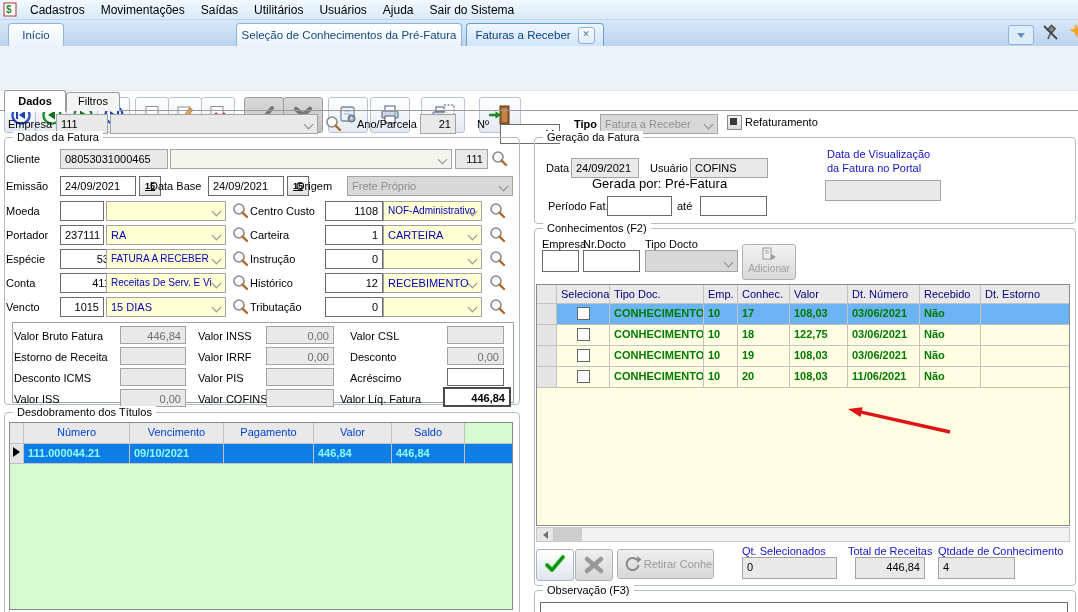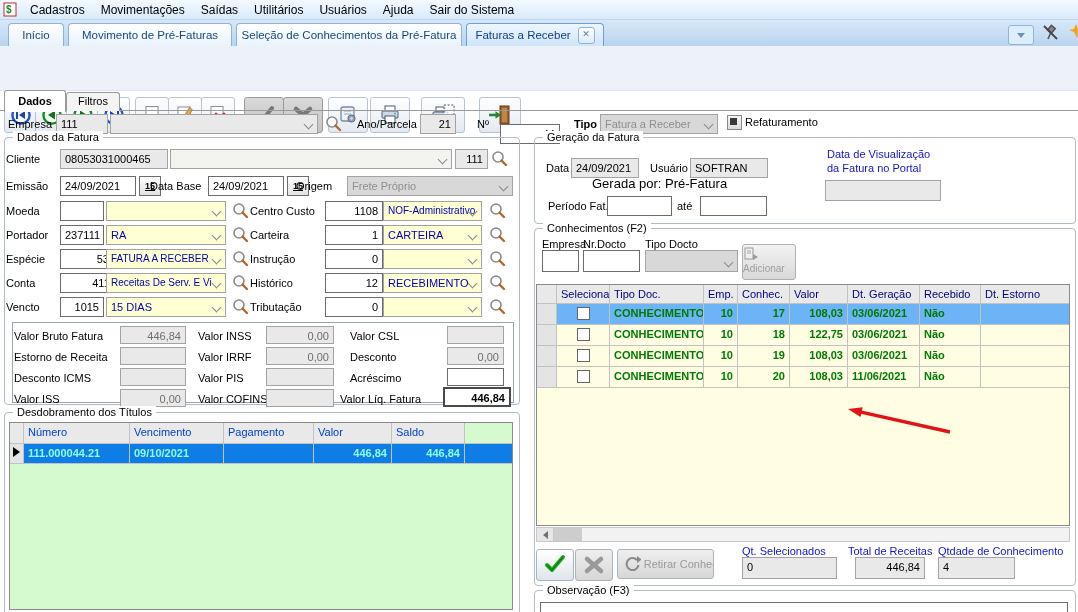--- a/index.html
+++ b/index.html
@@ -48,24 +48,24 @@
        line-height:18px;text-decoration:underline}
   
   .gbox{position:absolute;border:1px solid #b0bcc6;border-radius:4px}
   .leg{position:absolute;top:-7px;left:8px;background:#fff;padding:0 4px;white-space:nowrap}
   
   .grid{position:absolute;border:1px solid #8a8a8a;box-sizing:border-box;overflow:hidden;font-size:11px}
   .grow{display:flex}
   .gc{box-sizing:border-box;border-right:1px solid #c2c2c2;border-bottom:1px solid #c2c2c2;
       padding:3px 4px;overflow:hidden;white-space:nowrap}
   .hd{background:#e9e9e9;font-weight:normal}
-  .t1 .hd{color:#0040d0;}
+  .t1 .hd{color:#0040d0;text-align:center}
   .t2 .hd{color:#000080}
   .selc{background:#e4e4e4}
-  .rt2{text-align:right}
+  .rt2{}
   .ckb{width:13px;height:13px;box-sizing:border-box;border:1px solid #666;background:#fff;margin:1px auto}
   .rowgreen{color:#007a00;font-weight:bold;background:#fffee3}
   .rowgreen.sel{background:#6db4f6}
   
   .hscroll{position:absolute;height:15px;background:#f2f2f2;border:1px solid #c8c8c8;box-sizing:border-box;display:flex}
   .sarrow{width:16px;height:100%;background:#e6e6e6;border-right:1px solid #c8c8c8;display:flex;align-items:center;justify-content:center}
   .sthumb{width:28px;height:100%;background:#cdcdcd}
   .tri-l{width:0;height:0;border-top:4px solid transparent;border-bottom:4px solid transparent;border-right:5px solid #707070}
   .marker{width:0;height:0;border-top:5px solid transparent;border-bottom:5px solid transparent;border-left:7px solid #000;margin:3px 0 0 3px}
   .bbtn{position:absolute;height:30px;border:1px solid #aab4bf;border-radius:3px;
@@ -88,23 +88,20 @@
   <span class="mitem">Saídas</span>
   <span class="mitem">Utilitários</span>
   <span class="mitem">Usuários</span>
   <span class="mitem">Ajuda</span>
   <span class="mitem">Sair do Sistema</span>
 </div>
 
 <div id="tabbar" class="a">
   <div class="dtab" style="left:8px;width:54px">
       <span>Início</span>
-    </div>
-  <div class="dtab" style="left:68px;width:162px">
-      <span>Movimento de Pré-Faturas</span>
     </div>
   <div class="dtab active" style="left:466px;width:136px">
     <span>Faturas a Receber</span>
     <span class="tclose">✕</span>
   </div>
   <div class="dtab" style="left:236px;width:224px">
       <span>Seleção de Conhecimentos da Pré-Fatura</span>
     </div>
   <div class="a" style="left:1008px;top:5px;width:24px;height:18px;border:1px solid #93b4d8;border-radius:3px;background:#ddeefb;display:flex;align-items:center;justify-content:center">
     <span style="width:0;height:0;border-left:4px solid transparent;border-right:4px solid transparent;border-top:5px solid #6a8fbc"></span>
@@ -403,58 +400,58 @@
     <div class="gc" style="flex:1;background:#0e7ee6;border-right:none"></div>
   </div>
 </div>
 
 <div class="gbox" style="left:534px;top:137px;width:540px;height:85px">
   <span class="leg">Geração da Fatura</span>
 </div>
 <span class="lb" style="left:546px;top:162px">Data</span>
 <div class="f" style="left:571px;top:158px;width:68px">24/09/2021</div>
 <span class="lb" style="left:650px;top:162px">Usuário</span>
-<div class="f" style="left:690px;top:158px;width:78px">SOFTRAN</div>
+<div class="f" style="left:690px;top:158px;width:78px">COFINS</div>
 <span class="lb blue" style="left:827px;top:148px">Data de Visualização</span>
 <span class="lb blue" style="left:827px;top:162px">da Fatura no Portal</span>
 <div class="f" style="left:825px;top:180px;width:116px;height:21px"></div>
 <span class="lb" style="left:592px;top:176px;font-size:13px">Gerada por: Pré-Fatura</span>
 <span class="lb" style="left:548px;top:200px">Período Fat.</span>
 <div class="f w" style="left:607px;top:196px;width:65px"></div>
 <span class="lb" style="left:677px;top:200px">até</span>
 <div class="f w" style="left:700px;top:196px;width:67px"></div>
 
 <div class="gbox" style="left:534px;top:228px;width:540px;height:356px">
   <span class="leg">Conhecimentos  (F2)</span>
 </div>
 <span class="lb" style="left:542px;top:238px">Empresa</span>
 <span class="lb" style="left:583px;top:238px">Nr.Docto</span>
 <span class="lb" style="left:645px;top:238px">Tipo Docto</span>
 <div class="f w" style="left:542px;top:250px;width:37px;height:22px"></div>
 <div class="f w" style="left:583px;top:250px;width:57px;height:22px"></div>
 <div class="f dk cbx" style="left:645px;top:250px;width:93px;height:22px"><span></span><span class="ch" style="top:8px"></span></div>
-<div class="a" style="left:742px;top:244px;width:52px;height:34px;border:1px solid #b0b0b0;border-radius:3px;background:linear-gradient(#f2f2f2,#d9d9d9);">
+<div class="a" style="left:742px;top:244px;width:52px;height:34px;border:1px solid #b0b0b0;border-radius:3px;background:linear-gradient(#f2f2f2,#d9d9d9);text-align:center">
   <svg width="16" height="14" style="margin-top:2px">
       <rect x="2" y="1" width="8" height="11" fill="#eee" stroke="#9a9a9a"></rect>
       <line x1="4" y1="4" x2="8" y2="4" stroke="#aaa"></line>
       <line x1="4" y1="6" x2="8" y2="6" stroke="#aaa"></line>
       <polygon points="10,7 15,10 10,13" fill="#9a9a9a"></polygon>
     </svg>
   <div style="font-size:10px;color:#a0a0a0">Adicionar</div>
 </div>
 
 <div class="grid t2" style="left:536px;top:284px;width:534px;height:242px;background:#fffee3">
   <div class="grow" style="height:19px">
     <div class="gc hd" style="width:20px"></div>
     <div class="gc hd" style="width:53px">Selecionar</div>
     <div class="gc hd" style="width:94px">Tipo Doc.</div>
     <div class="gc hd" style="width:34px">Emp.</div>
     <div class="gc hd" style="width:52px">Conhec.</div>
     <div class="gc hd" style="width:58px">Valor</div>
-    <div class="gc hd" style="width:72px">Dt. Geração</div>
+    <div class="gc hd" style="width:72px">Dt. Número</div>
     <div class="gc hd" style="width:61px">Recebido</div>
     <div class="gc hd" style="flex:1;border-right:none">Dt. Estorno</div>
   </div>
 
   <div class="grow rowgreen sel" style="height:21px">
     <div class="gc selc" style="width:20px"></div>
     <div class="gc" style="width:53px;padding:2px">
         <div class="ckb"></div>
       </div>
     <div class="gc" style="width:94px">CONHECIMENTO</div>

